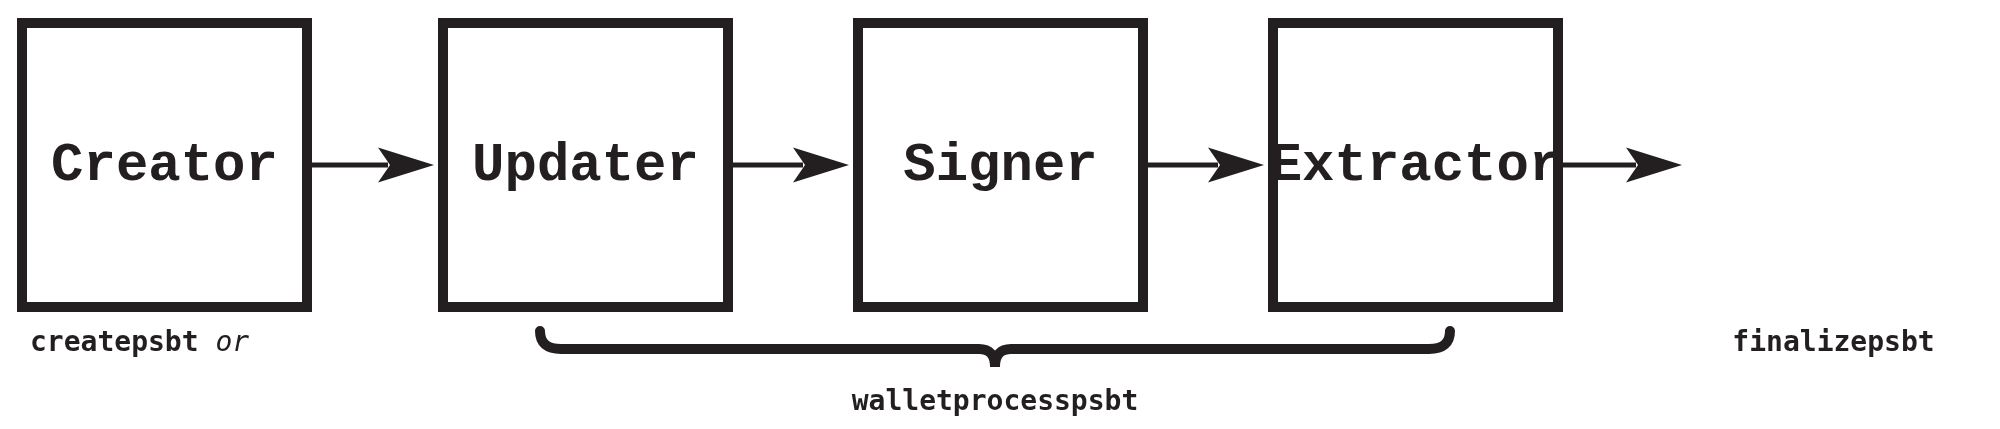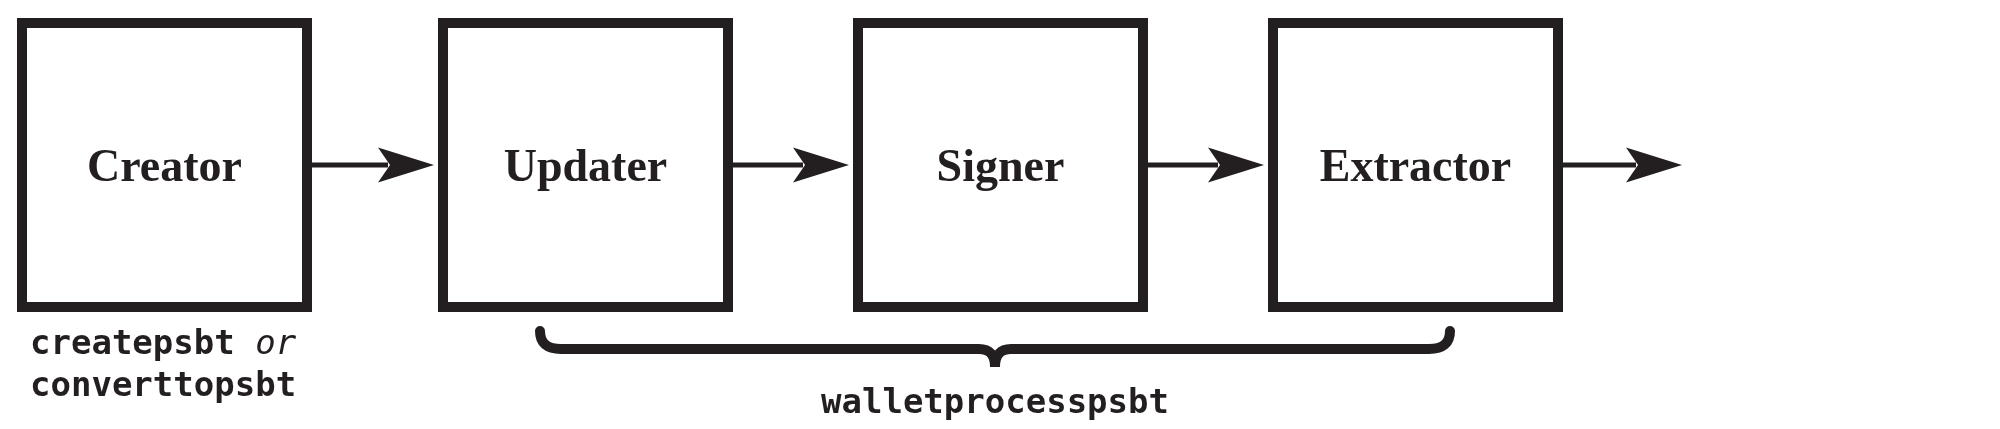--- a/index.html
+++ b/index.html
@@ -21,42 +21,42 @@
     top: 18px;
     width: 295px;
     height: 294px;
     border: 10px solid var(--ink);
     background: var(--paper);
     display: flex;
     align-items: center;
     justify-content: center;
   }
   .stage-label {
-    font-family: Liberation Serif, serif;
+    font-family: Liberation Mono, monospace;
     font-weight: bold;
-    font-size: 46px;
+    font-size: 54px;
     color: var(--ink);
     white-space: nowrap;
   }
 
   
   .arrow {
     position: absolute;
     top: 145px;
     height: 40px;
     color: var(--ink);
   }
   .arrow svg { display: block; }
 
   
   .code-caption {
     position: absolute;
     font-family: "DejaVu Sans Mono", monospace;
     font-weight: bold;
-    font-size: 34px;
+    font-size: 28px;
     line-height: 42px;
     color: var(--ink);
     white-space: nowrap;
   }
   .conjunction {
     font-style: italic;
     font-weight: normal;
   }
   .caption-center { text-align: center; white-space: normal; }
 
@@ -109,25 +109,25 @@
   </div>
   <div class="arrow" style="left:1563px; width:123px">
     <svg width="123" height="40" viewBox="0 0 123 40">
       <line x1="0" y1="20" x2="73" y2="20" stroke="currentColor" stroke-width="5"></line>
       <path d="M119,20 L63,2.5 L75,20 L63,37.5 Z" fill="currentColor"></path>
     </svg>
   </div>
 
   <div class="code-caption" style="left:30px; top:321px">
     <div><span>createpsbt</span> <span class="conjunction">or</span></div>
-    <div>converttopsbt</div>
   </div>
 
   <div class="underbrace">
     <svg width="920" height="48" viewBox="0 0 920 48">
       <path d="M 5 5 Q 5 23 26 23 L 444 23 Q 460 23 460 41 Q 460 23 476 23 L 894 23 Q 915 23 915 5" fill="none" stroke="currentColor" stroke-width="10" stroke-linecap="round" stroke-linejoin="miter"></path>
     </svg>
   </div>
 
   <div class="code-caption caption-center" style="left:535px; width:920px; top:380px">walletprocesspsbt</div>
 
+  <div class="code-caption caption-center" style="left:1686px; width:295px; top:321px">finalizepsbt</div>
 
 </div>
 
 </body></html>

